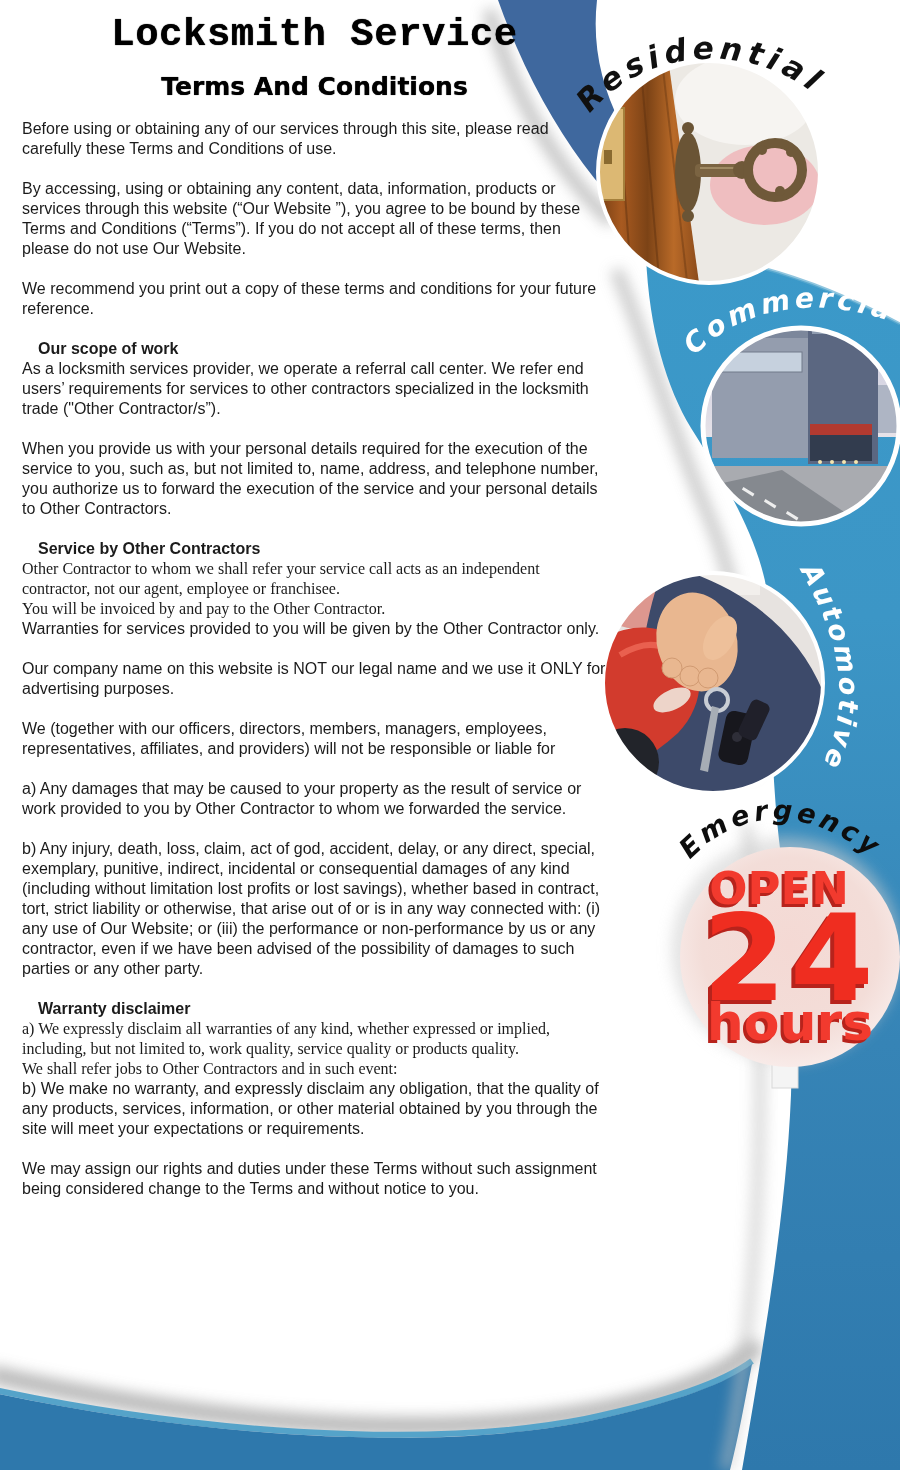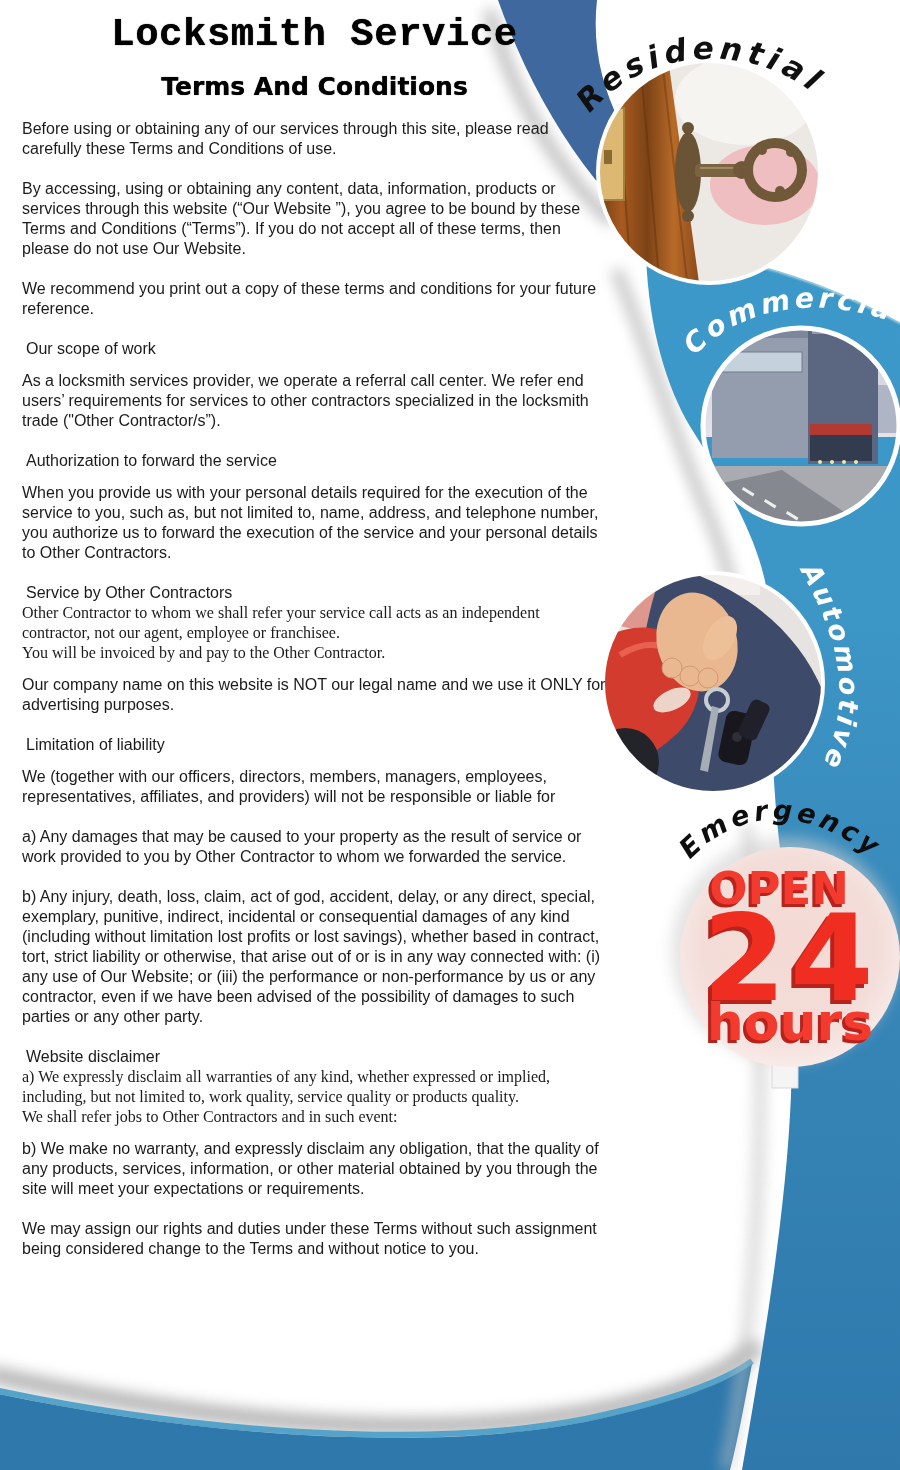--- a/index.html
+++ b/index.html
@@ -4,23 +4,23 @@
 <style>
   html,body{margin:0;padding:0;background:#ffffff;}
   .page{position:relative;width:900px;height:1470px;background:#ffffff;overflow:hidden;
         font-family:"Liberation Sans",sans-serif;color:#1b1b1b;}
   .decor{position:absolute;left:0;top:0;width:900px;height:1470px;}
   .content{position:absolute;left:22px;top:6px;width:585px;font-size:16px;line-height:20px;}
   .title{font-family:Liberation Mono, monospace;font-weight:800;font-size:39px;line-height:46px;
          text-align:center;margin:6px 0 0;color:#000;text-shadow:0 0 1px #000;letter-spacing:0.5px;}
   .subtitle{font-family:"DejaVu Sans",sans-serif;font-weight:800;font-size:25px;line-height:30px;
          text-align:center;margin:14px 0 17px;color:#000;text-shadow:0 0 0.8px #000;}
-  .para{margin:12px 0 20px;}
+  .para{margin:0 0 20px;}
   .tight{margin:0;font-family:Liberation Serif, serif;}
-  .hd{font-weight:400;margin:2px 4px 0;}
+  .hd{font-weight:700;margin:2px 16px 0;}
   .script{font-family:"DejaVu Sans",sans-serif;font-style:italic;font-weight:700;}
   .openword{font-family:"DejaVu Sans",sans-serif;font-weight:800;}
 </style>
 </head>
 <body>
 
 <div class="page">
 
   <svg class="decor" viewBox="0 0 900 1470" width="900" height="1470">
     <defs>
@@ -180,30 +180,29 @@
 
   <div class="content">
     <h1 class="title">Locksmith Service</h1>
     <h2 class="subtitle">Terms And Conditions</h2>
 
     <div class="para">Before using or obtaining any of our services through this site, please read carefully these Terms and Conditions of use.</div>
     <div class="para">By accessing, using or obtaining any content, data, information, products or services through this website (“Our Website ”), you agree to be bound by these Terms and Conditions (“Terms”). If you do not accept all of these terms, then please do not use Our Website.</div>
     <div class="para">We recommend you print out a copy of these terms and conditions for your future reference.</div>
     <div class="hd">Our scope of work</div>
     <div class="para">As a locksmith services provider, we operate a referral call center. We refer end users’ requirements for services to other contractors specialized in the locksmith trade ("Other Contractor/s”).</div>
-    <div class="hd">Authorization to forward the service</div>
     <div class="para">When you provide us with your personal details required for the execution of the service to you, such as, but not limited to, name, address, and telephone number, you authorize us to forward the execution of the service and your personal details to Other Contractors.</div>
     <div class="hd">Service by Other Contractors</div>
     <div class="para tight">Other Contractor to whom we shall refer your service call acts as an independent contractor, not our agent, employee or franchisee.</div>
     <div class="para tight">You will be invoiced by and pay to the Other Contractor.</div>
+    <div class="para">Warranties for services provided to you will be given by the Other Contractor only.</div>
     <div class="para">Our company name on this website is NOT our legal name and we use it ONLY for advertising purposes.</div>
-    <div class="hd">Limitation of liability</div>
     <div class="para">We (together with our officers, directors, members, managers, employees, representatives, affiliates, and providers) will not be responsible or liable for</div>
     <div class="para">a) Any damages that may be caused to your property as the result of service or work provided to you by Other Contractor to whom we forwarded the service.</div>
     <div class="para">b) Any injury, death, loss, claim, act of god, accident, delay, or any direct, special, exemplary, punitive, indirect, incidental or consequential damages of any kind (including without limitation lost profits or lost savings), whether based in contract, tort, strict liability or otherwise, that arise out of or is in any way connected with: (i) any use of Our Website; or (iii) the performance or non-performance by us or any contractor, even if we have been advised of the possibility of damages to such parties or any other party.</div>
-    <div class="hd">Website disclaimer</div>
+    <div class="hd">Warranty disclaimer</div>
     <div class="para tight">a) We expressly disclaim all warranties of any kind, whether expressed or implied, including, but not limited to, work quality, service quality or products quality.</div>
     <div class="para tight">We shall refer jobs to Other Contractors and in such event:</div>
     <div class="para">b) We make no warranty, and expressly disclaim any obligation, that the quality of any products, services, information, or other material obtained by you through the site will meet your expectations or requirements.</div>
     <div class="para">We may assign our rights and duties under these Terms without such assignment being considered change to the Terms and without notice to you.</div>
   </div>
 
 </div>
 
 </body></html>

